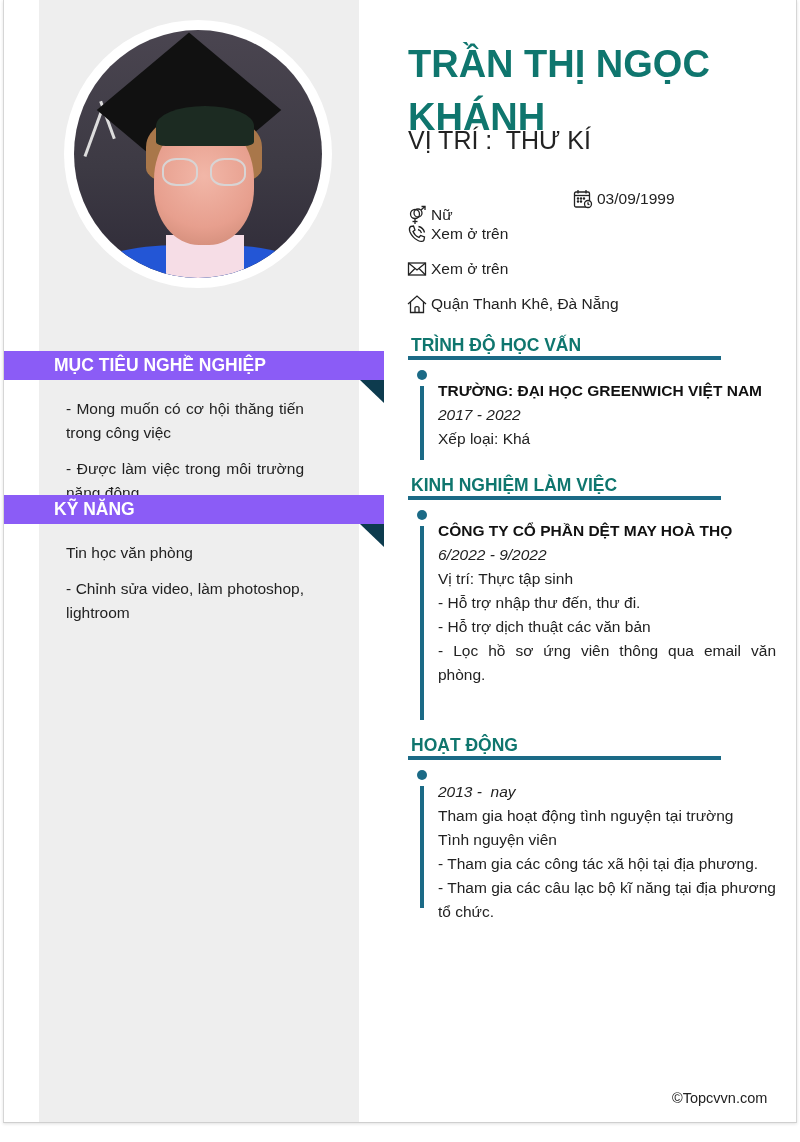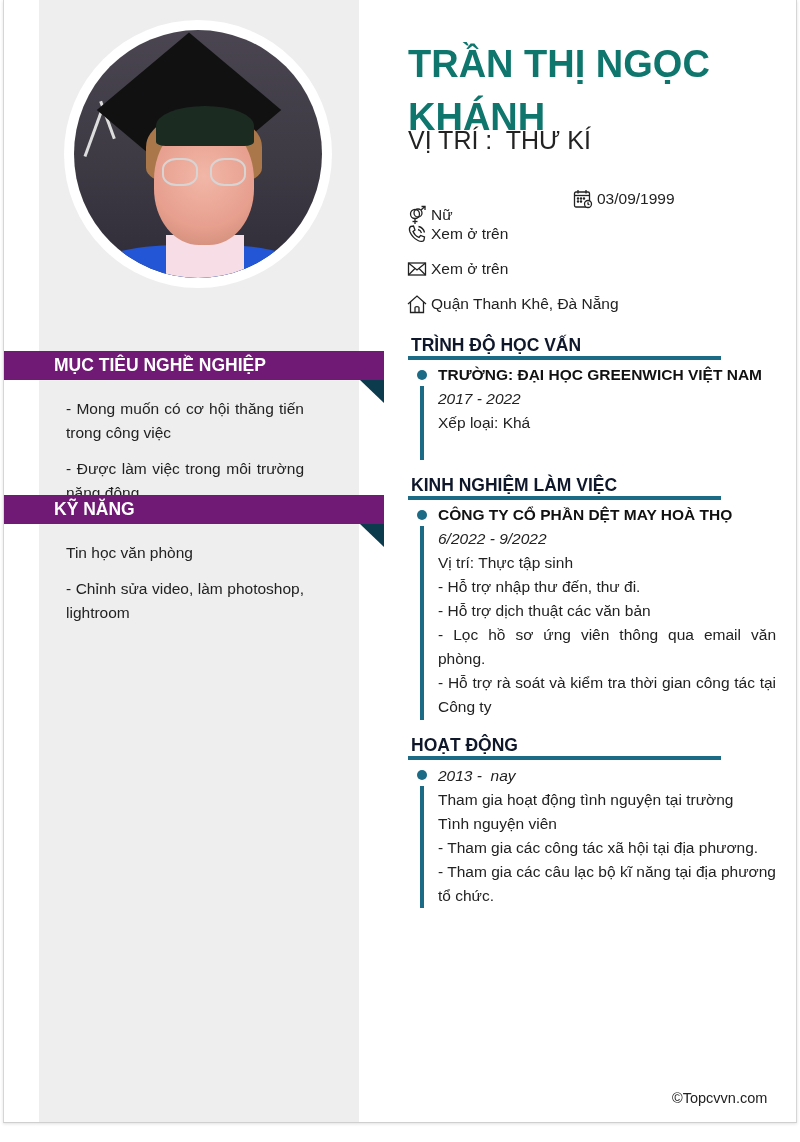--- a/index.html
+++ b/index.html
@@ -48,21 +48,21 @@
     position: absolute; left: 20px; top: 215px; width: 210px; height: 60px; background: #2356d6; border-radius: 40% 40% 0 0;
   }
   .avatar .collar {
     position: absolute; left: 92px; top: 205px; width: 78px; height: 50px; background: #f6dde6;
   }
   .avatar .line1 { position:absolute; left: 18px; top: 78px; width: 3px; height: 50px; background:#ddd; transform: rotate(20deg); }
   .avatar .line2 { position:absolute; left: 32px; top: 70px; width: 3px; height: 40px; background:#ddd; transform: rotate(-20deg); }
 
   
   .ribbon {
-    position: absolute; left: 4px; width: 380px; height: 29px; background: #701a75; color: #fff;
+    position: absolute; left: 4px; width: 380px; height: 29px; background: #8b5cf6; color: #fff;
     font-weight: bold; font-size: 17.5px; line-height: 29px; padding-left: 50px;
   }
   .ribbon-fold {
     position: absolute; left: 360px; width: 0; height: 0;
     border-top: 23px solid #0d3b4e; border-left: 24px solid transparent;
   }
   .side-text {
     position: absolute; left: 54px; width: 262px; font-size: 15.5px; line-height: 24px; color: #222; text-align: justify;
   }
   .side-text p { margin: 12px; }
@@ -73,33 +73,33 @@
   }
   .position {
     position: absolute; left: 408px; top: 126px; font-size: 25px; color: #222; white-space: pre;
   }
   .info-row {
     position: absolute; display: flex; align-items: center; font-size: 15.5px; color: #222; height: 22px;
   }
   .info-row svg { width: 20px; height: 20px; margin-right: 4px; flex-shrink: 0; }
 
   .section-title {
-    position: absolute; left: 411px; font-size: 17.5px; font-weight: bold; color: #0f172a; line-height: 22px;
+    position: absolute; left: 411px; font-size: 17.5px; font-weight: bold; color: #0f766e; line-height: 22px;
   }
   .section-rule {
     position: absolute; left: 408px; width: 313px; height: 4px; background: #1b6a86;
   }
   .tl-dot {
     position: absolute; left: 417px; width: 10px; height: 10px; border-radius: 50%; background: #1b6a86;
   }
   .tl-line {
     position: absolute; left: 420px; width: 4px; background: #1b6a86;
   }
   .entry {
-    position: absolute; left: 438px; width: 338px; font-size: 15.5px; line-height: 24px; color: #222; text-align: justify;
+    position: absolute; left: 438px; width: 338px; font-size: 15.5px; line-height: 24px; color: #222; text-align: justify; margin-top: 16px;
   }
   .entry .head { font-weight: bold; color: #111; text-transform: none; }
   .entry .date { font-style: italic; white-space: pre; }
   .entry p { margin: 0; }
 
   .footer {
     position: absolute; left: 672px; top: 1090px; font-size: 14.5px; color: #222;
   }
 </style>
 </head>
@@ -210,21 +210,20 @@
 <div class="section-rule" style="top:496px;"></div>
 <div class="tl-dot" style="top:510px;"></div>
 <div class="tl-line" style="top:526px; height:194px;"></div>
 <div class="entry" style="top:503px;">
   <p class="head">CÔNG TY CỔ PHẦN DỆT MAY HOÀ THỌ</p>
   <p class="date">6/2022 - 9/2022</p>
   <p>Vị trí: Thực tập sinh</p>
   <p>- Hỗ trợ nhập thư đến, thư đi.</p>
   <p>- Hỗ trợ dịch thuật các văn bản</p>
   <p>- Lọc hồ sơ ứng viên thông qua email văn phòng.</p>
-  <p>- Hỗ trợ rà soát và kiểm tra thời gian công tác tại Công ty</p>
 </div>
 
 <div class="section-title" style="top:734px;">HOẠT ĐỘNG</div>
 <div class="section-rule" style="top:756px;"></div>
 <div class="tl-dot" style="top:770px;"></div>
 <div class="tl-line" style="top:786px; height:122px;"></div>
 <div class="entry" style="top:764px;">
   <p class="date">2013 -  nay</p>
   <p>Tham gia hoạt động tình nguyện tại trường</p>
   <p>Tình nguyện viên</p>

